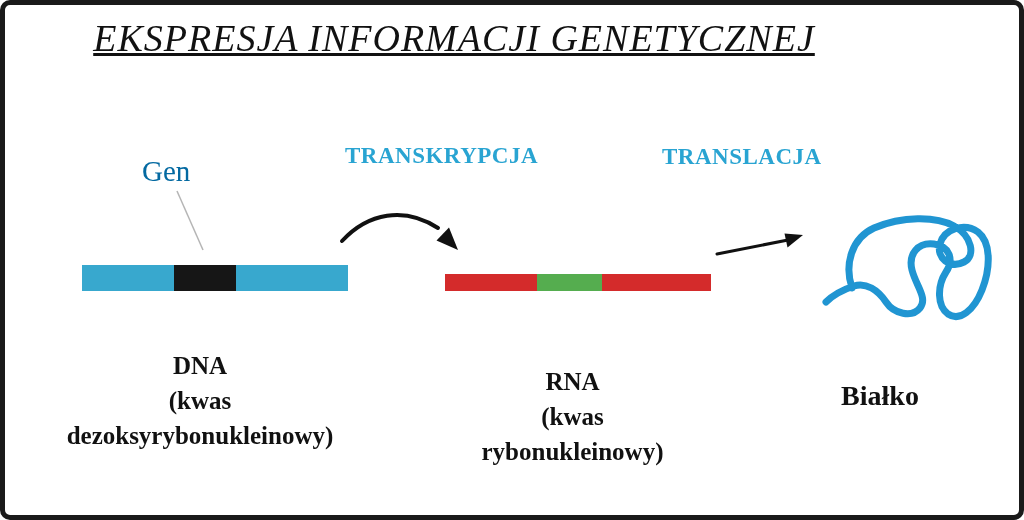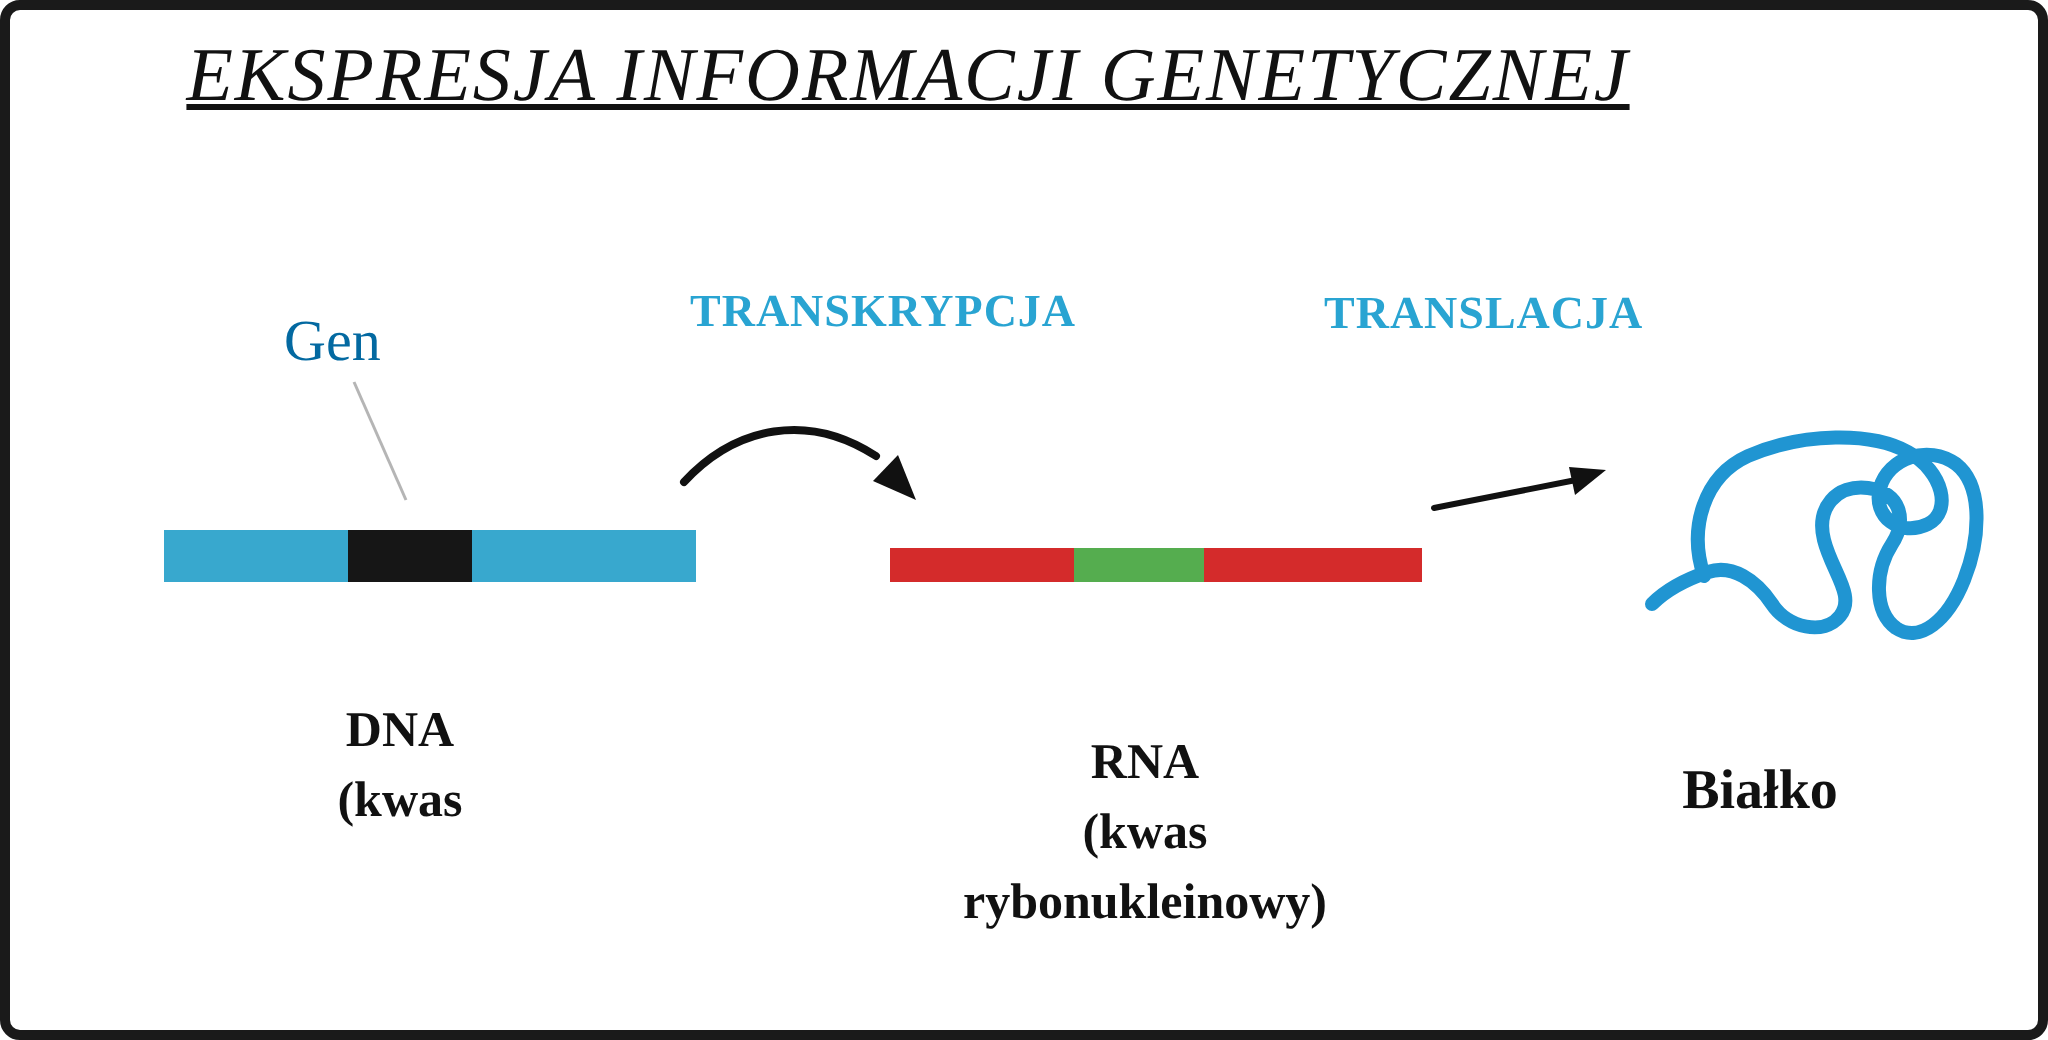--- a/index.html
+++ b/index.html
@@ -126,20 +126,21 @@
              C 918 242, 908 254, 912 270
              C 916 286, 928 298, 920 308
              C 912 318, 894 314, 886 302
              C 878 290, 866 282, 854 286
              C 842 290, 832 296, 826 302" fill="none" stroke="var(--protein-line,#2095d2)" stroke-width="7" stroke-linecap="round" stroke-linejoin="round"></path>
   </svg>
 
   <div class="caption dna-caption">
     <div>DNA</div>
     <div>(kwas</div>
+    <div>dezoksyrybonukleinowy)</div>
   </div>
 
   <div class="caption rna-caption">
     <div>RNA</div>
     <div>(kwas</div>
     <div>rybonukleinowy)</div>
   </div>
 
   <div class="caption protein-caption">Białko</div>
 

